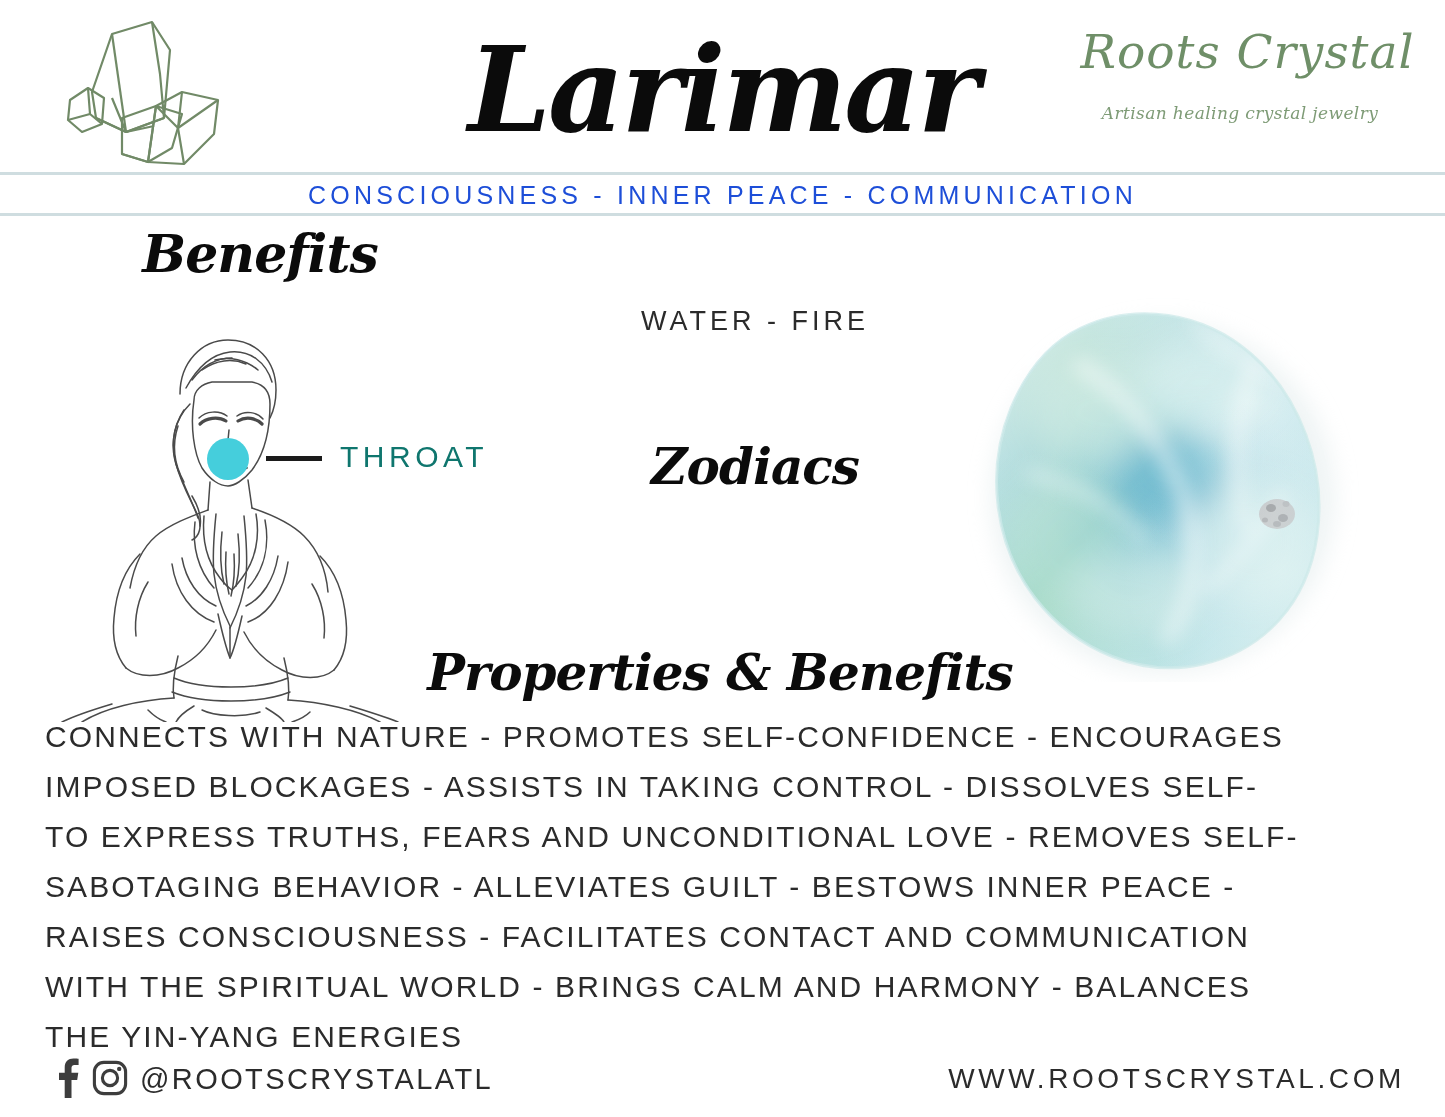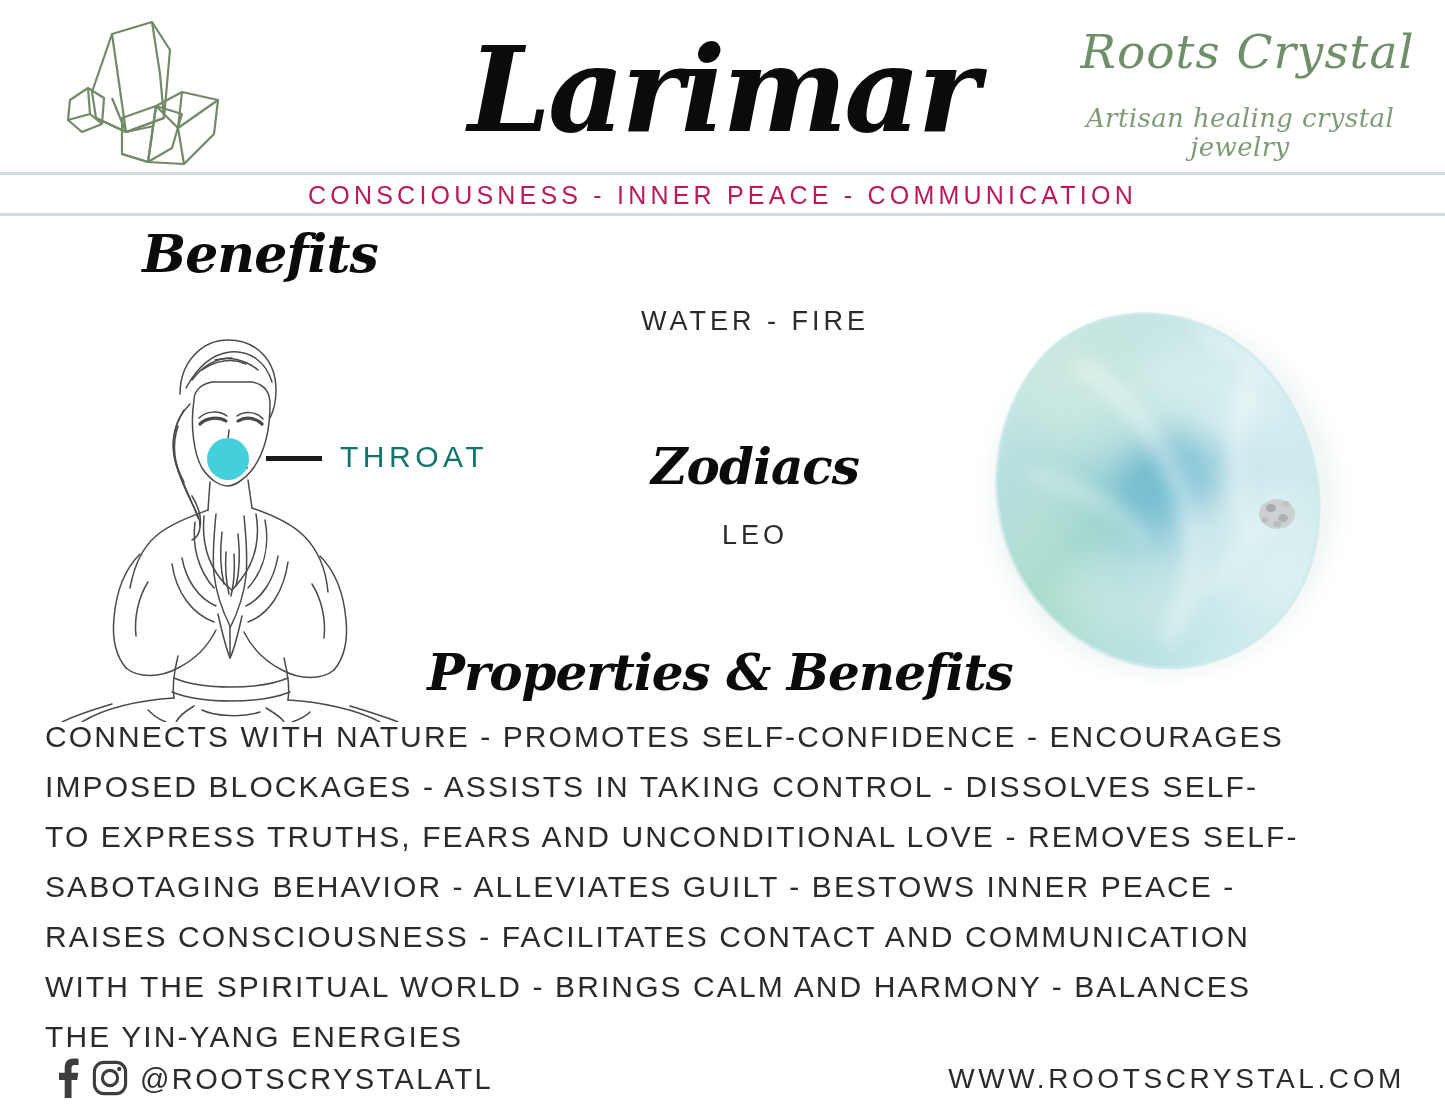--- a/index.html
+++ b/index.html
@@ -19,38 +19,38 @@
   .logo-mark { position:absolute; left:52px; top:14px; width:190px; height:160px; }
   .brand-title {
     position:absolute; left:1055px; top:28px; width:385px;
     text-align:center; font-family:"DejaVu Serif", serif;
     font-style:italic; font-weight:400; font-size:47px; letter-spacing:1px;
     color:#6f8f68; line-height:1;
   }
   .brand-sub {
     position:absolute; left:1040px; top:104px; width:400px;
     text-align:center; font-family:"DejaVu Serif", serif;
-    font-style:italic; font-size:26px; letter-spacing:0.4px;
+    font-style:italic; font-size:17px; letter-spacing:0.4px;
     color:#7e9b76; line-height:1.1;
   }
   .stone-title {
     position:absolute; left:0; top:16px; width:1445px;
     text-align:center; font-family:"DejaVu Serif", serif;
     font-style:italic; font-weight:bold; font-size:118px;
     letter-spacing:-3px; color:#0b0b0b; line-height:1.25;
   }
 
   
   .rule { position:absolute; left:0; width:1445px; height:3px; background:#cfdde0; }
   .rule.top { top:172px; }
   .rule.bottom { top:213px; }
   .tagline {
     position:absolute; left:0; top:178px; width:1445px; height:35px;
     display:flex; align-items:center; justify-content:center;
-    font-size:25px; letter-spacing:4.2px; font-weight:400; color:#be185d;
+    font-size:25px; letter-spacing:4.2px; font-weight:400; color:#1d4ed8;
   }
 
   
   .script-h {
     font-family:"DejaVu Serif", serif; font-style:italic; font-weight:bold;
     color:#0b0b0b; line-height:1;
   }
   .h-chakras { position:absolute; left:60px; top:228px; width:400px; text-align:center; font-size:52px; letter-spacing:-1px; }
   .h-elements { position:absolute; left:555px; top:230px; width:400px; text-align:center; font-size:50px; letter-spacing:-1px; }
   .h-zodiacs  { position:absolute; left:555px; top:442px; width:400px; text-align:center; font-size:50px; letter-spacing:-1px; }
@@ -204,21 +204,20 @@
     </svg>
   </div>
 
   <div class="chakra-dot"></div>
   <div class="chakra-line"></div>
   <div class="chakra-label">THROAT</div>
 
   <div class="plain-val v-elements">WATER - FIRE</div>
 
   <div class="script-h h-zodiacs">Zodiacs</div>
-  <div class="plain-val v-zodiacs">LEO</div>
 
   <div class="stone-wrap">
     <svg viewBox="0 0 420 390" xmlns="http://www.w3.org/2000/svg">
       <defs>
         <radialGradient id="gBody" cx="45%" cy="42%" r="72%">
           <stop offset="0%" stop-color="#9ad4e0"></stop>
           <stop offset="38%" stop-color="#8ecbdb"></stop>
           <stop offset="70%" stop-color="#a8dbe2"></stop>
           <stop offset="100%" stop-color="#cbe8e7"></stop>
         </radialGradient>

